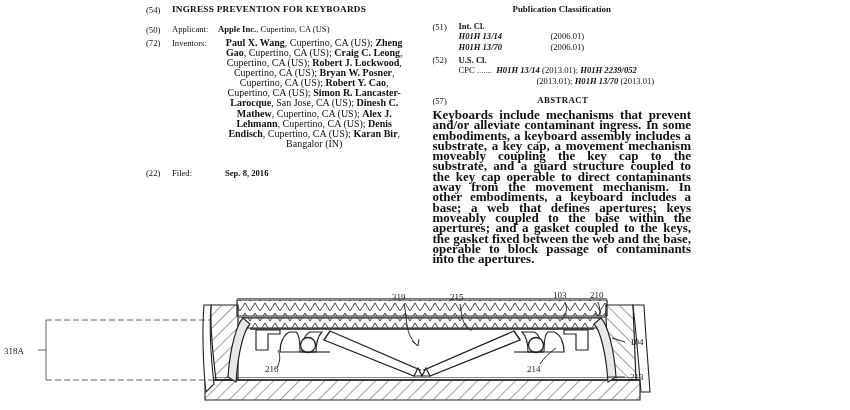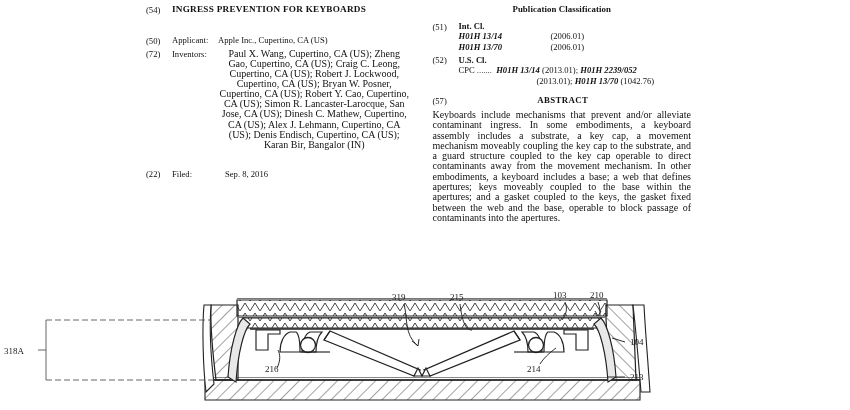--- a/index.html
+++ b/index.html
@@ -47,23 +47,23 @@
     white-space: nowrap;
   }
   .lbl-applicant { width: 46px; }
   .lbl-inventors { width: 46px; }
   .lbl-appl      { width: 53px; }
   .lbl-filed     { width: 53px; }
   .val {
     font-size: 8.6px;
     line-height: 10.4px;
   }
-  .b { font-weight: normal; }
-
-  .title-row { margin-bottom: 20px; }
+  .b { font-weight: bold; }
+
+  .title-row { margin-bottom: 9px; }
   .doc-title {
     font-size: 9.2px;
     font-weight: bold;
     letter-spacing: 0.25px;
     line-height: 11px;
   }
 
   .inventors-block {
     font-size: 10px;
     line-height: 10.1px;
@@ -110,24 +110,25 @@
   }
   .abstract-title {
     flex: 1;
     text-align: center;
     font-size: 8.8px;
     font-weight: bold;
     letter-spacing: 0.4px;
     padding-right: 24px;
   }
   .abstract-body {
-    font-size: 10px;
+    font-size: 13px;
     line-height: 10.3px;
     text-align: justify;
     text-justify: inter-word;
+    font-weight: bold;
   }
 
   
   .figure {
     position: absolute;
     left: 0;
     top: 272px;
     width: 850px;
     height: 138px;
   }
@@ -194,21 +195,21 @@
             </div>
           </div>
       </div>
     </div>
 
     <div class="row" style="margin-top:1px;">
       <div class="tag">(52)</div>
       <div style="flex:1;">
         <div class="intcl-head">U.S. Cl.</div>
         <div class="cpc-line"><span>CPC .......</span>&nbsp;&nbsp;<span class="bi">H01H 13/14</span><span> (2013.01); </span><span class="bi">H01H 2239/052</span></div>
-        <div class="cpc-line2"><span>(2013.01); </span><span class="bi">H01H 13/70</span><span> (1042.76)</span></div>
+        <div class="cpc-line2"><span>(2013.01); </span><span class="bi">H01H 13/70</span><span> (2013.01)</span></div>
       </div>
     </div>
 
     <div class="abstract-head-row">
       <div class="tag">(57)</div>
       <div class="abstract-title">ABSTRACT</div>
     </div>
 
     <div class="abstract-body">Keyboards include mechanisms that prevent and/or alleviate contaminant ingress. In some embodiments, a keyboard assembly includes a substrate, a key cap, a movement mechanism moveably coupling the key cap to the substrate, and a guard structure coupled to the key cap operable to direct contaminants away from the movement mechanism. In other embodiments, a keyboard includes a base; a web that defines apertures; keys moveably coupled to the base within the apertures; and a gasket coupled to the keys, the gasket fixed between the web and the base, operable to block passage of contaminants into the apertures.</div>
 

